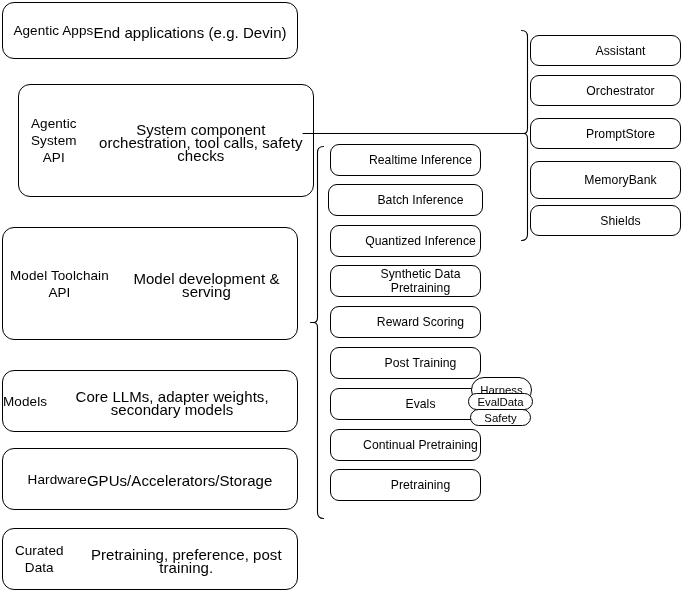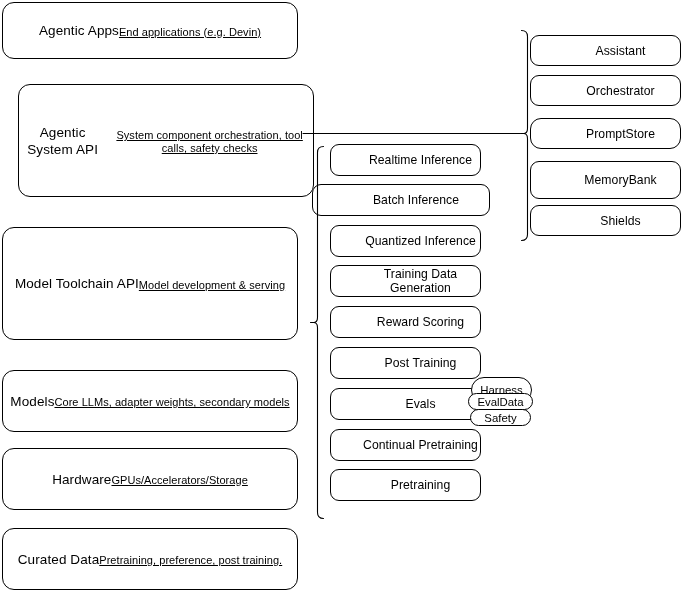--- a/index.html
+++ b/index.html
@@ -33,26 +33,25 @@
     justify-content: center;
     text-align: center;
   }
   .layer-title {
     font-size: 13.5px;
     line-height: 17px;
     color: #000000;
     letter-spacing: 0.1px;
   }
   .layer-sub {
-    font-size: 11px;
+    font-size: 15px;
     line-height: 13px;
     color: #000000;
     margin-top: 3px;
     letter-spacing: 0.05px;
-    text-decoration: underline;
   }
 
   
   .item-box {
     position: absolute;
     box-sizing: border-box;
     border: 1px solid #000000;
     border-radius: 9px;
     background: #ffffff;
     display: flex;
@@ -156,25 +155,25 @@
     <div class="layer-sub">GPUs/Accelerators/Storage</div>
   </div>
 
   <div class="layer-box" style="left:2px; top:528px; width:296px; height:62px;justify-content:center;">
     <div class="layer-title">Curated Data</div>
     <div class="layer-sub">Pretraining, preference, post training.</div>
   </div>
 
   <div class="item-box" style="left:330px; top:144px; width:151px; height:32px;">Realtime Inference</div>
 
-  <div class="item-box" style="left:312px; top:184px; width:178px; height:32px;">Batch Inference</div>
+  <div class="item-box" style="left:328px; top:184px; width:155px; height:32px;">Batch Inference</div>
 
   <div class="item-box" style="left:330px; top:225px; width:151px; height:32px;">Quantized Inference</div>
 
-  <div class="item-box" style="left:330px; top:265px; width:151px; height:32px;">Training Data Generation</div>
+  <div class="item-box" style="left:330px; top:265px; width:151px; height:32px;">Synthetic Data Pretraining</div>
 
   <div class="item-box" style="left:330px; top:306px; width:151px; height:32px;">Reward Scoring</div>
 
   <div class="item-box" style="left:330px; top:347px; width:151px; height:32px;">Post Training</div>
 
   <div class="item-box" style="left:330px; top:388px; width:151px; height:32px;">Evals</div>
 
   <div class="item-box" style="left:330px; top:429px; width:151px; height:32px;">Continual Pretraining</div>
 
   <div class="item-box" style="left:330px; top:469px; width:151px; height:32px;">Pretraining</div>
@@ -182,19 +181,19 @@
   <div class="tag-pill" style="left:471px; top:377px; width:61px; height:26px;">Harness</div>
 
   <div class="tag-pill" style="left:468px; top:393px; width:65px; height:17px;">EvalData</div>
 
   <div class="tag-pill" style="left:470px; top:409px; width:61px; height:17px;">Safety</div>
 
   <div class="item-box" style="left:530px; top:35px; width:151px; height:31px;">Assistant</div>
 
   <div class="item-box" style="left:530px; top:75px; width:151px; height:31px;">Orchestrator</div>
 
-  <div class="item-box" style="left:530px; top:118px; width:151px; height:31px;border-radius:11px;">PromptStore</div>
+  <div class="item-box" style="left:530px; top:118px; width:151px; height:31px;">PromptStore</div>
 
   <div class="item-box" style="left:530px; top:161px; width:151px; height:38px;">MemoryBank</div>
 
   <div class="item-box" style="left:530px; top:205px; width:151px; height:31px;">Shields</div>
 
 </div>
 
 </body></html>

